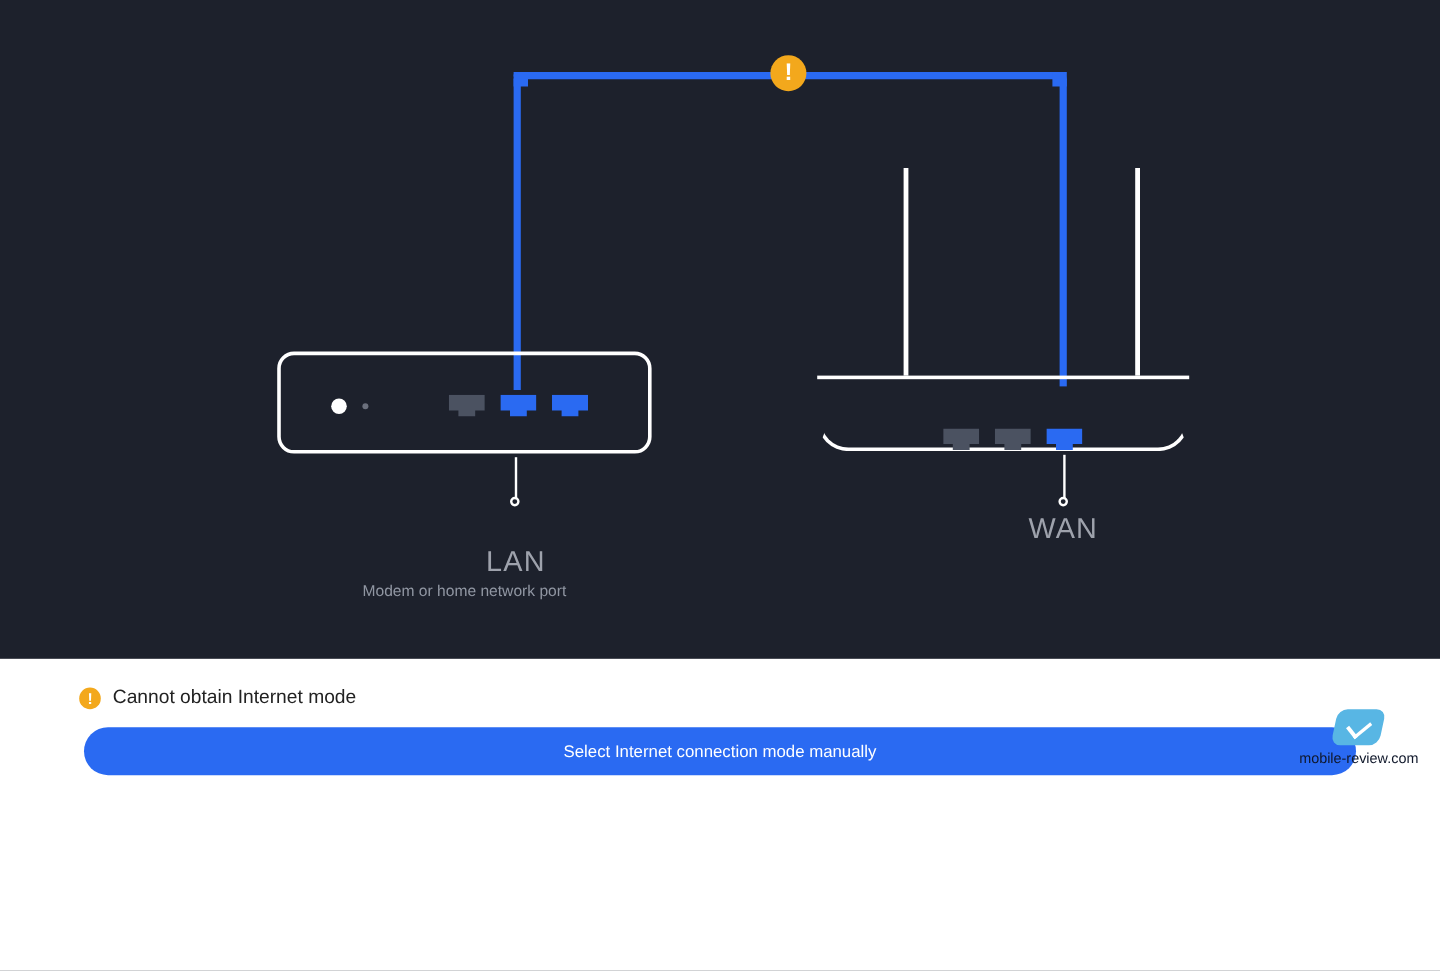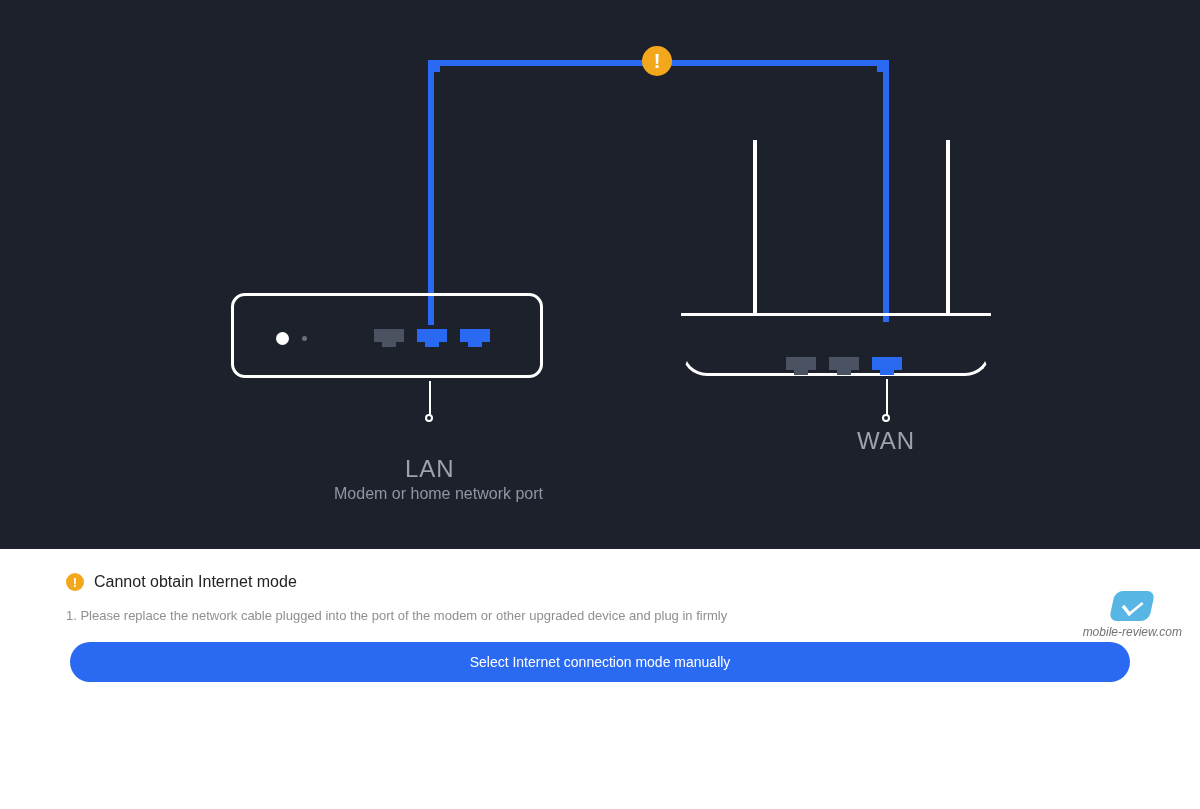--- a/index.html
+++ b/index.html
@@ -147,23 +147,23 @@
     font-size:24px;
     letter-spacing:1px;
     color:#9ea2ac;
     font-weight:300;
   }
   .lbl-lan { left:405px; top:427px;margin-top:28px; }
   .lbl-wan { left:857px; top:427px; }
 
   .lbl-device {
     position:absolute;
-    font-size:16px;
+    font-size:13px;
     color:#9096a2;
-    text-align:right;
+    text-align:center;
   }
   .lbl-modem { left:231px; width:312px; top:485px; }
   .lbl-router { left:681px; width:310px; top:485px; }
 
   
   .bottom-panel {
     position:relative;
     padding: 24px 60px 0 66px;
     color:#333;
   }
@@ -190,23 +190,22 @@
     height:40px;
     font-size:14px;
     cursor:pointer;
   }
   .btn + .btn { margin-top:12px; }
 
   .watermark {
     position:absolute;
     right:18px; bottom:170px;
     text-align:left;
-    color:#737373;
+    color:#0f172a;
     font-size:12px;
-    font-style:italic;
     pointer-events:none;
   }
   .wm-badge {
     width:40px; height:30px;
     background:#58b6e4;
     border-radius:8px;
     transform:skewX(-12deg);
     margin:0 auto 4px;
     position:relative;
   }
@@ -285,21 +284,20 @@
     <div class="lbl-device lbl-modem">Modem or home network port</div>
   </div>
 </div>
 
 <div class="bottom-panel">
   <div class="err-title">
     <span class="err-badge">!</span>
     <span>Cannot obtain Internet mode</span>
   </div>
   <div class="steps">
-    <div>1. Please replace the network cable plugged into the port of the modem or other upgraded device and plug in firmly</div>
   </div>
   <button class="btn">Select Internet connection mode manually</button>
 </div>
 
 <div class="watermark">
   <div class="wm-badge"></div>
   <span>mobile-review.com</span>
 </div>
 
 </body></html>

